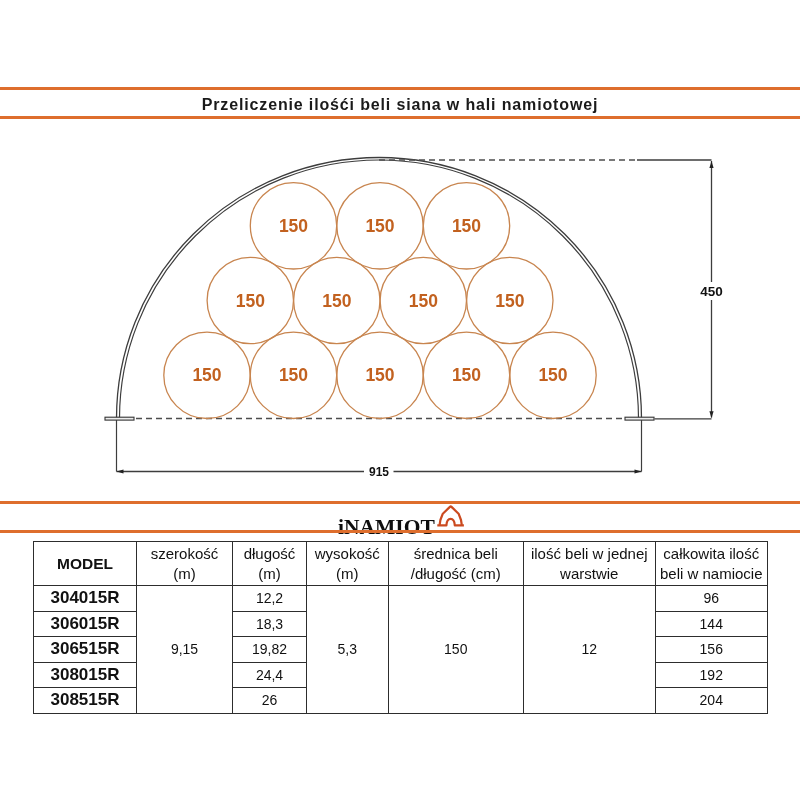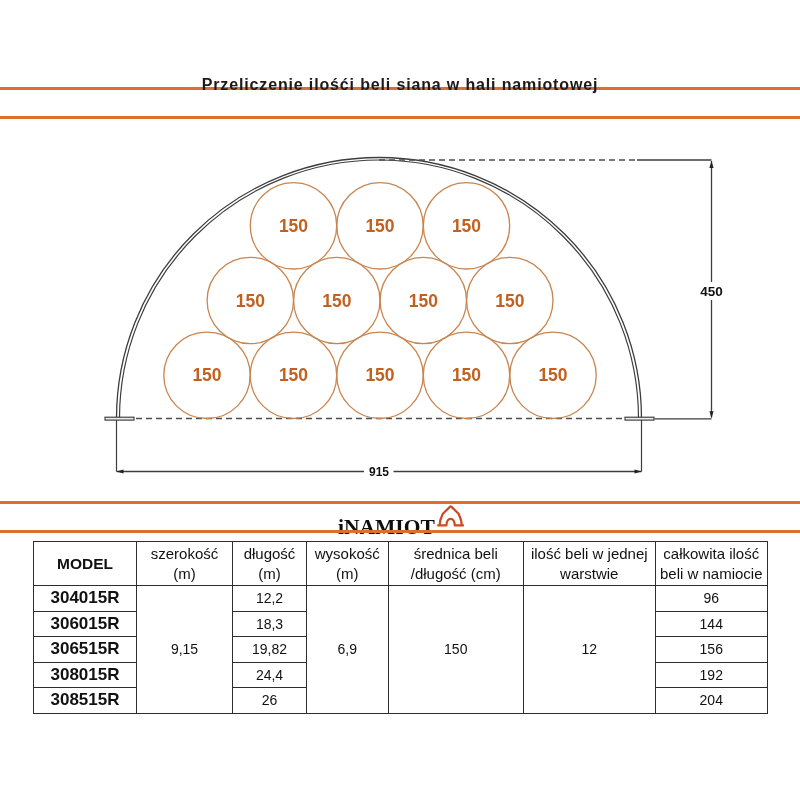--- a/index.html
+++ b/index.html
@@ -10,21 +10,21 @@
   td{border:1.5px solid #2d2d2d;text-align:center;vertical-align:middle;padding:0;
      font-size:14px;color:#111;}
   td.hdr{font-size:15px;line-height:20px;font-weight:normal;}
   td.model{font-weight:bold;font-size:17px;}
 </style>
 </head>
 <body>
 
 <div class="rule" style="top:86.5px;"></div>
 
-<div class="abs" style="top:76px;left:0;width:800px;text-align:center;font-size:16px;font-weight:bold;letter-spacing:0.85px;color:#1a1a1a;">Przeliczenie ilośći beli siana w hali namiotowej</div>
+<div class="abs" style="top:96px;left:0;width:800px;text-align:center;font-size:16px;font-weight:bold;letter-spacing:0.85px;color:#1a1a1a;">Przeliczenie ilośći beli siana w hali namiotowej</div>
 
 <div class="rule" style="top:115.5px;"></div>
 
 <svg class="abs" style="left:0;top:140px;" width="800" height="360" viewBox="0 140 800 360">
 
   <path d="M116.5,418.5 A262.5,261 0 0 1 641.5,418.5" fill="none" stroke="#3d3d3d" stroke-width="1.3"></path>
 
   <path d="M119.5,418.5 A259,258 0 0 1 638.5,418.5" fill="none" stroke="#3d3d3d" stroke-width="1.2"></path>
 
   <rect x="105" y="417.2" width="29" height="2.9" fill="#ededed" stroke="#333333" stroke-width="1.1"></rect>
@@ -118,21 +118,21 @@
     <td class="hdr">wysokość<br>(m)</td>
     <td class="hdr">średnica beli<br>/długość (cm)</td>
     <td class="hdr">ilość beli w jednej<br>warstwie</td>
     <td class="hdr">całkowita ilość<br>beli w namiocie</td>
   </tr>
 
   <tr style="height:25.5px;">
     <td class="model">304015R</td>
     <td rowspan="5">9,15</td>
     <td>12,2</td>
-    <td rowspan="5">6,9</td>
+    <td rowspan="5">5,3</td>
     <td rowspan="5">150</td>
     <td rowspan="5">12</td>
     <td>96</td>
   </tr>
 
   <tr style="height:25.5px;">
     <td class="model">306015R</td>
     <td>18,3</td>
     <td>144</td>
   </tr>

